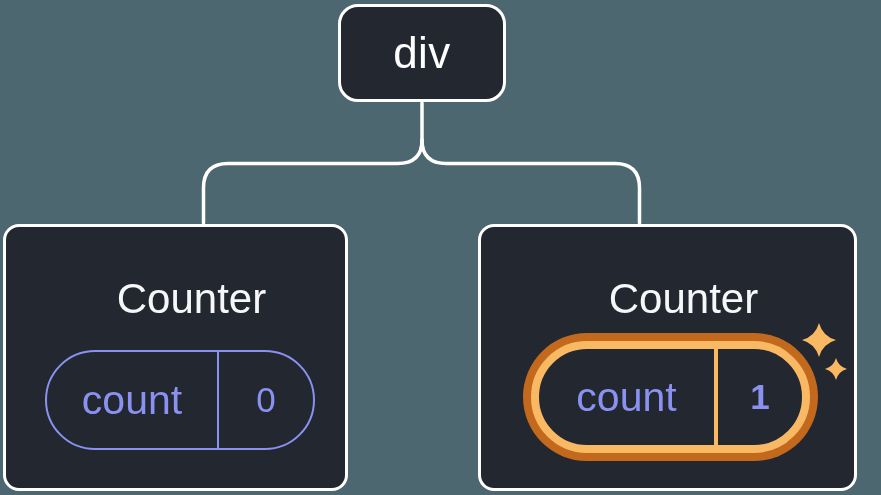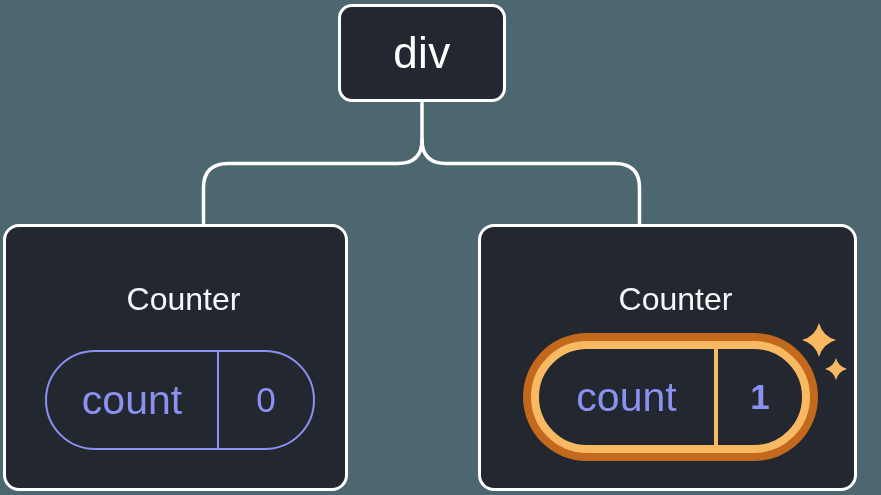--- a/index.html
+++ b/index.html
@@ -37,46 +37,46 @@
     stroke-linecap: round;
   }
   .node {
     position: absolute;
     background: var(--node-fill);
     border: 3px solid var(--node-border);
   }
   .root-node {
     left: 338px; top: 4px;
     width: 168px; height: 98px;
-    border-radius: 14px;
+    border-radius: 20px;
     display: flex;
     align-items: center;
     justify-content: center;
   }
   .root-label {
     color: #FFFFFF;
     font-size: 44px;
     line-height: 1;
     letter-spacing: 0.5px;
   }
   .counter-node {
     top: 224px;
     height: 267px;
     border-radius: 16px;
   }
   .counter-left  { left: 3px;   width: 345px; }
   .counter-right { left: 478px; width: 379px; }
   .counter-title {
     position: absolute;
     top: 50px;
-    left: 8px;
+    left: 16px;
     width: 100%;
     text-align: center;
     color: var(--title-text);
-    font-size: 32px;
+    font-size: 42px;
     line-height: 44px;
   }
   .state-pill {
     position: absolute;
     display: flex;
     align-items: stretch;
     background: var(--node-fill);
     border-radius: 999px;
     overflow: hidden;
   }

